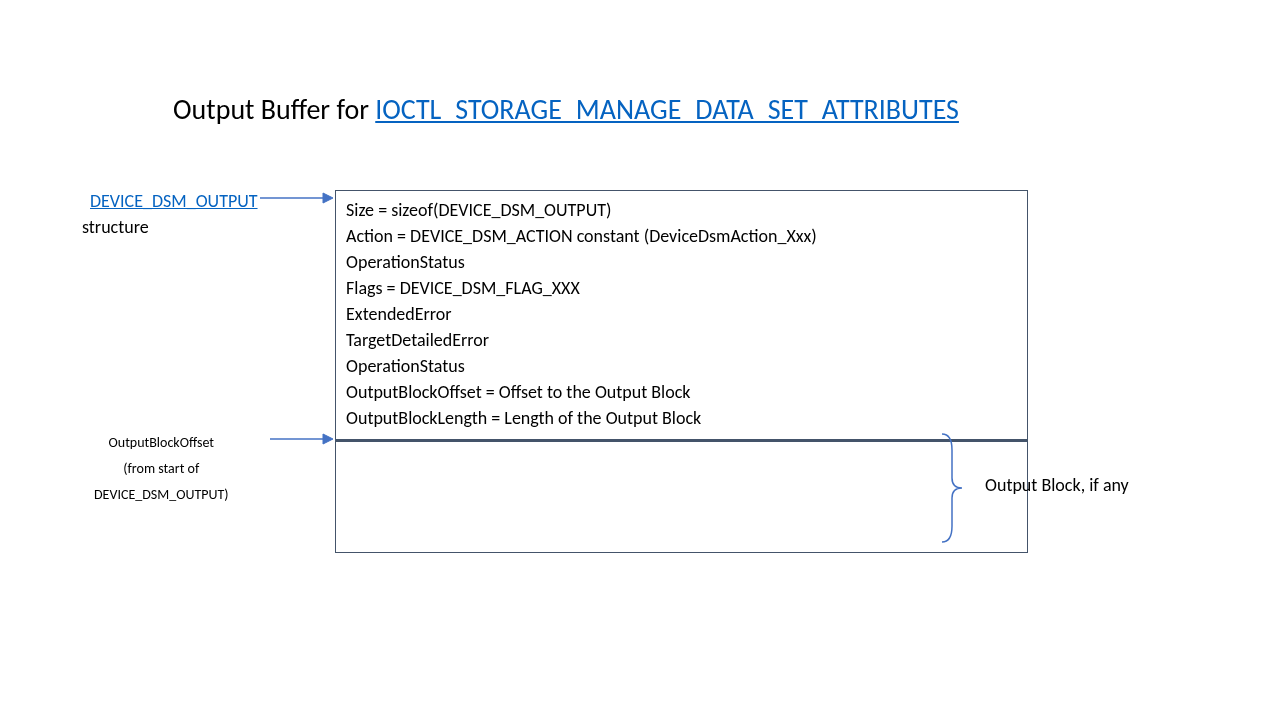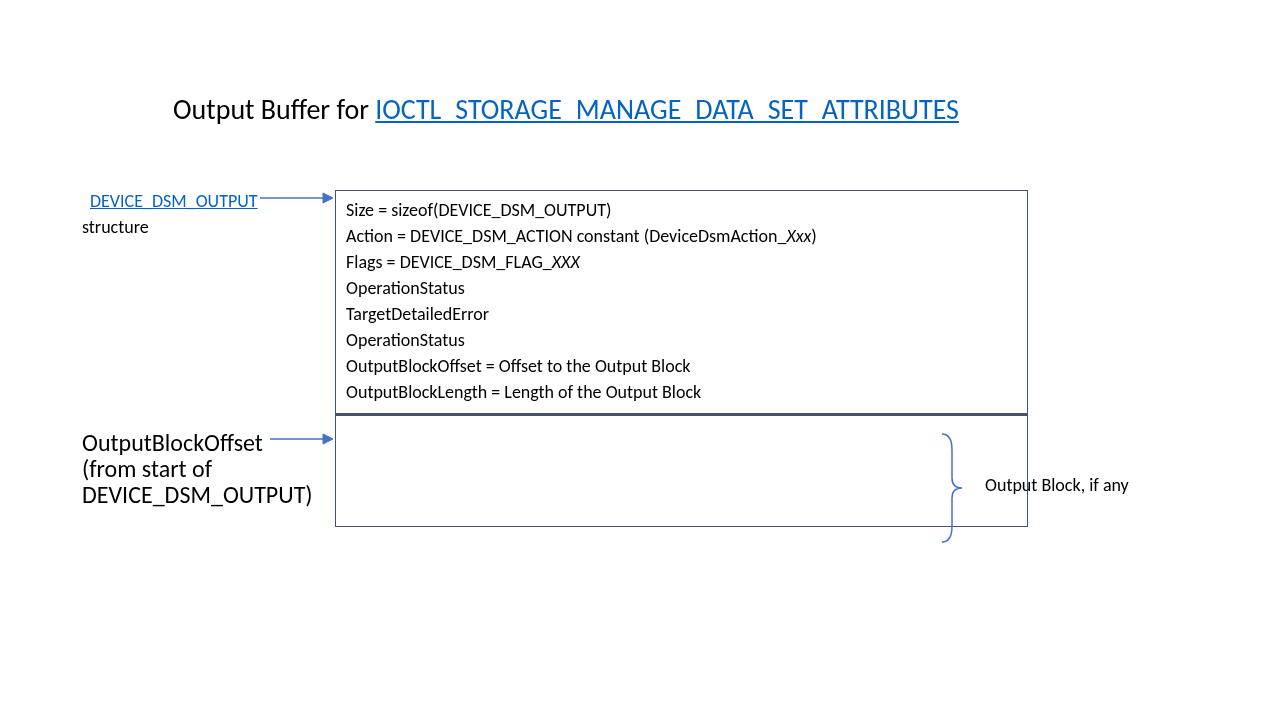--- a/index.html
+++ b/index.html
@@ -46,43 +46,44 @@
     font-size: 18px;
     line-height: 26px;
   }
   .left-label-1 .link {
     color: #0563C1;
     text-decoration: underline;
     margin-left: 8px;
   }
   .left-label-2 {
     position: absolute;
-    left: 82px;
+    left: 94px;
     top: 430px;
-    font-size: 24px;
+    font-size: 14px;
     line-height: 26px;
+    text-align: center;
   }
   .arrow {
     position: absolute;
     stroke: #4472C4;
     fill: #4472C4;
   }
   .brace {
     position: absolute;
     stroke: #4472C4;
     fill: none;
     stroke-width: 1.5;
   }
   .right-label {
     position: absolute;
     left: 985px;
     top: 474px;
     font-size: 18px;
   }
-  .italic { font-style: italic; }
+  .italic { }
 </style>
 </head>
 <body>
 
 <div class="title">
   <span>Output Buffer for </span><a class="link">IOCTL_STORAGE_MANAGE_DATA_SET_ATTRIBUTES</a>
 </div>
 
 <div class="left-label-1">
   <a class="link">DEVICE_DSM_OUTPUT</a><br>
@@ -102,22 +103,23 @@
 
 <svg class="arrow" style="left:270px; top:432px;" width="65" height="14">
   <line x1="0" y1="7" x2="53" y2="7" stroke-width="1.5"></line>
   <polygon points="53,2 63,7 53,12"></polygon>
 </svg>
 
 <div class="box">
   <div class="box-top">
     <div>Size  = sizeof(DEVICE_DSM_OUTPUT)</div>
     <div><span>Action = DEVICE_DSM_ACTION  constant (DeviceDsmAction_</span><span class="italic">Xxx</span><span>)</span></div>
+    <div>OperationStatus</div>
     <div><span>Flags = DEVICE_DSM_FLAG_</span><span class="italic">XXX</span></div>
-    <div>OperationStatus</div>
+    <div>ExtendedError</div>
     <div>TargetDetailedError</div>
     <div>OperationStatus</div>
     <div>OutputBlockOffset = Offset to the Output Block</div>
     <div>OutputBlockLength = Length of the Output Block</div>
   </div>
   <div class="box-bottom"></div>
 </div>
 
 <svg class="brace" style="left:938px; top:430px;" width="30" height="116">
   <path d="M 4 4 Q 14 4 14 20 L 14 48 Q 14 58 24 58 Q 14 58 14 68 L 14 96 Q 14 112 4 112"></path>

